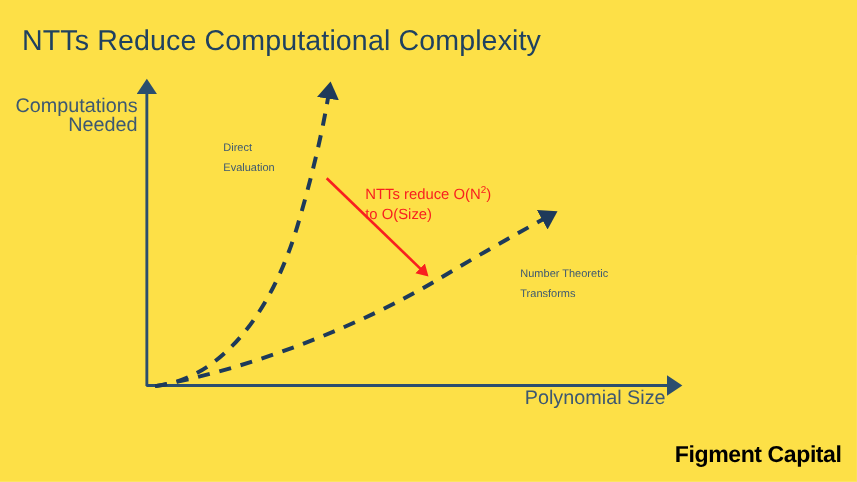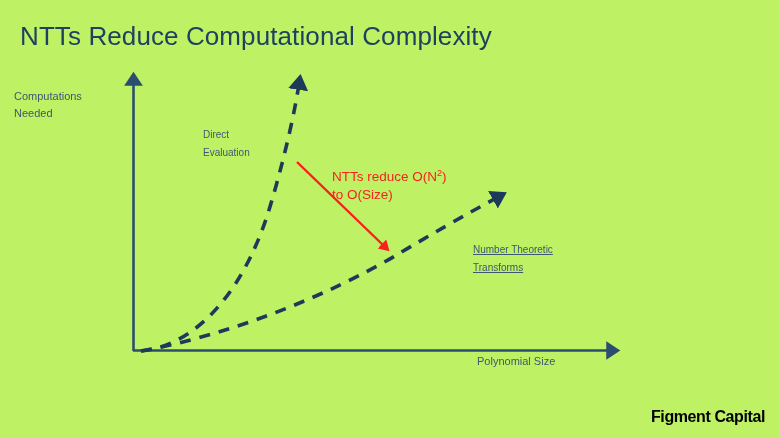--- a/index.html
+++ b/index.html
@@ -10,38 +10,39 @@
     width: 779px;
     height: 438px;
     overflow: hidden;
     background: #f5f6fa;
     font-family: "Liberation Sans", sans-serif;
   }
   #slide {
     position: relative;
     width: 779px;
     height: 438px;
-    background: #bef264;
+    background: #fde047;
   }
   #slide-title {
     position: absolute;
     left: 20px;
     top: 20px;
     font-size: 26px;
     line-height: 32px;
     letter-spacing: 0.1px;
     color: #1f4160;
     white-space: nowrap;
   }
   .axis-label {
     position: absolute;
     color: #3d5871;
-    font-size: 11px;
+    font-size: 18px;
     line-height: 17px;
     white-space: pre-line;
+    text-align: right;
   }
   #y-axis-label {
     left: 14px;
     top: 88px;
   }
   #x-axis-label {
     left: 477px;
     top: 353px;
   }
   .curve-label {
@@ -52,42 +53,41 @@
     white-space: pre-line;
     margin-left: 12px;
   }
   #direct-evaluation-label {
     left: 191px;
     top: 126px;
   }
   #ntt-label {
     left: 461px;
     top: 241px;
-    text-decoration: underline;
   }
   #annotation-label {
     position: absolute;
     left: 332px;
     top: 148px;
     color: #f81f1f;
     font-size: 13.5px;
     line-height: 18px;
     white-space: nowrap;
     margin-top: 20px;
   }
   #annotation-label sup {
     font-size: 9px;
     vertical-align: super;
     line-height: 0;
   }
   #brand-logo {
     position: absolute;
     right: 14px;
     bottom: 12px;
-    font-size: 16px;
+    font-size: 21px;
     font-weight: bold;
     letter-spacing: -0.4px;
     color: #000000;
     white-space: nowrap;
     margin-left: 44px;
   }
   #chart-svg {
     position: absolute;
     left: 0;
     top: 0;

